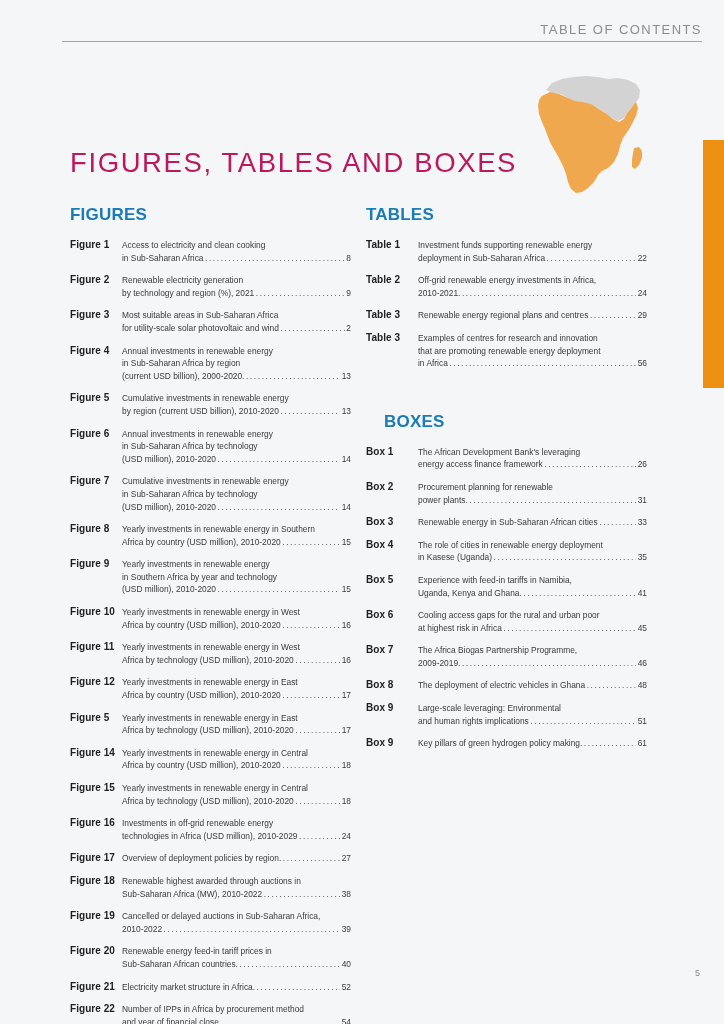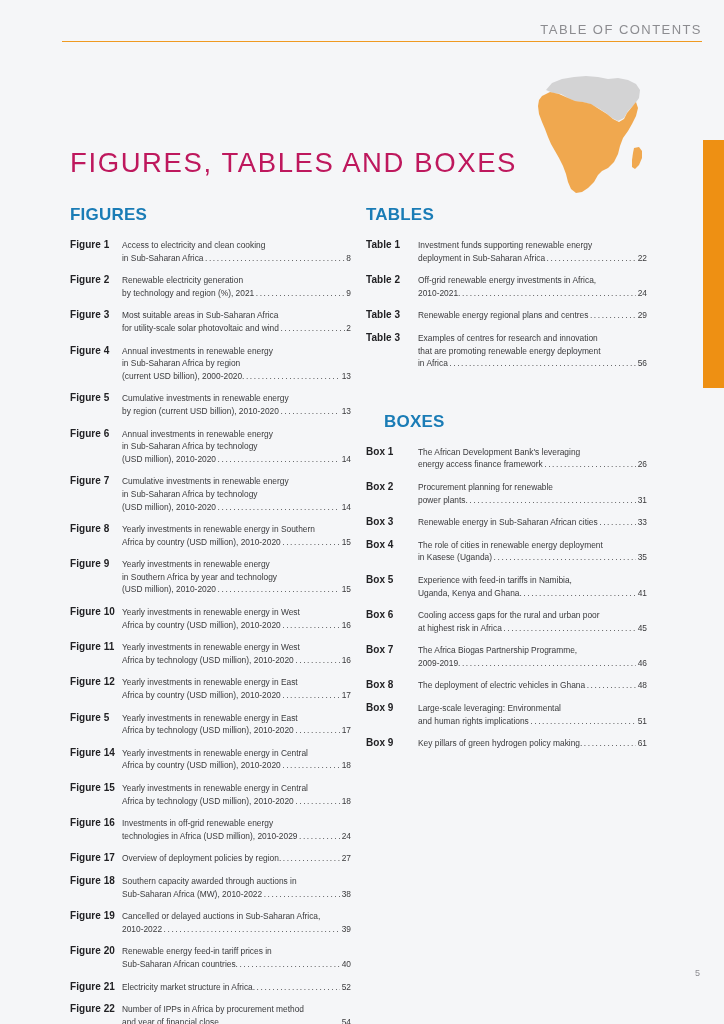--- a/index.html
+++ b/index.html
@@ -367,21 +367,21 @@
           <div class="entry-line with-page">
             <span class="ln-text">Overview of deployment policies by region.</span>
             <span class="leader">..........................................................................................</span>
             <span class="ln-page">27</span>
           </div>
         </div>
       </div>
       <div class="entry">
         <div class="entry-label">Figure 18</div>
         <div class="entry-body">
-          <div class="entry-line"><span class="ln-text">Southern capacity awarded through auctions in</span></div>
+          <div class="entry-line"><span class="ln-text">Renewable highest awarded through auctions in</span></div>
           <div class="entry-line with-page">
             <span class="ln-text">Sub-Saharan Africa (MW), 2010-2022</span>
             <span class="leader">..........................................................................................</span>
             <span class="ln-page">38</span>
           </div>
         </div>
       </div>
       <div class="entry">
         <div class="entry-label">Figure 19</div>
         <div class="entry-body">

